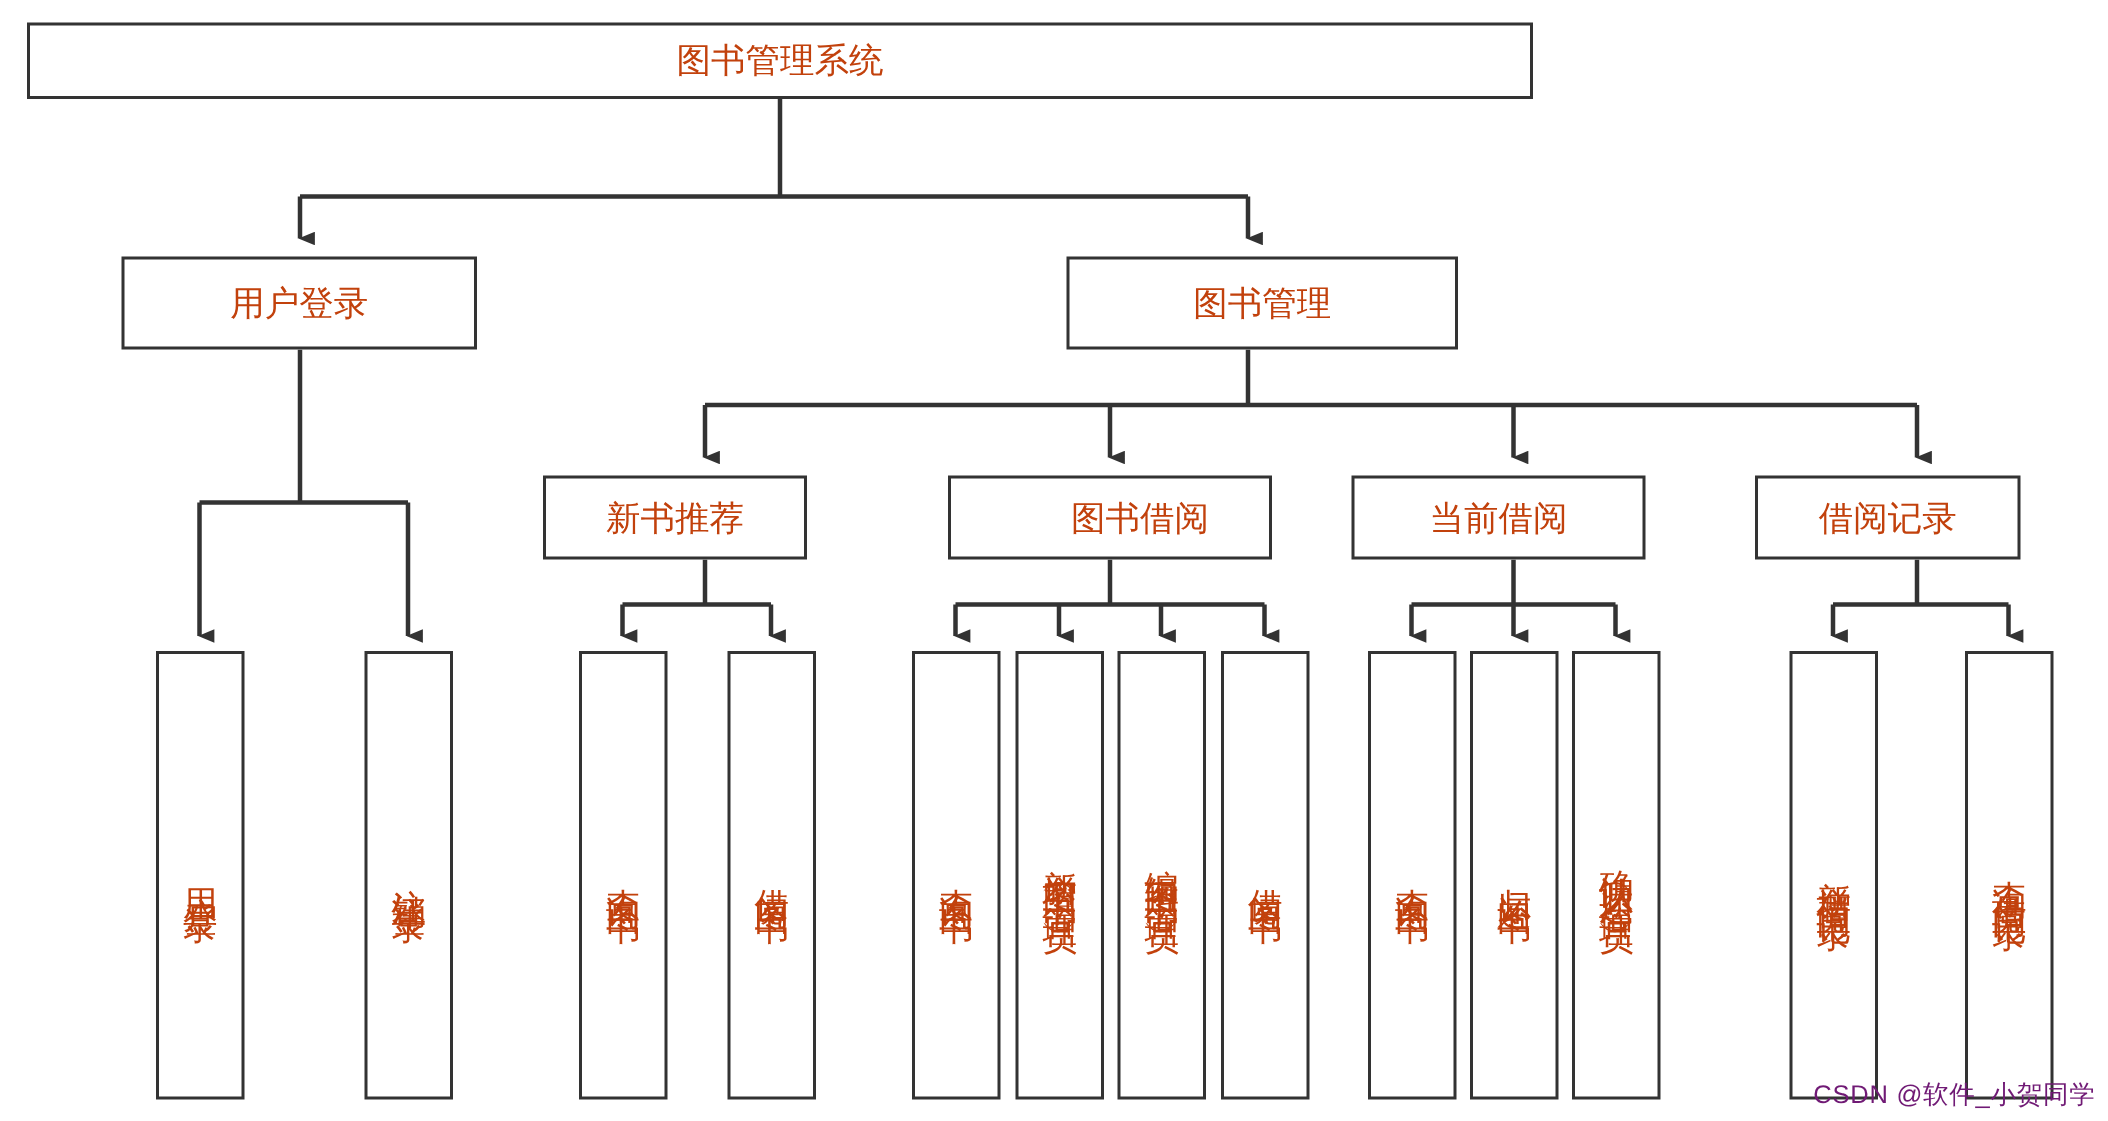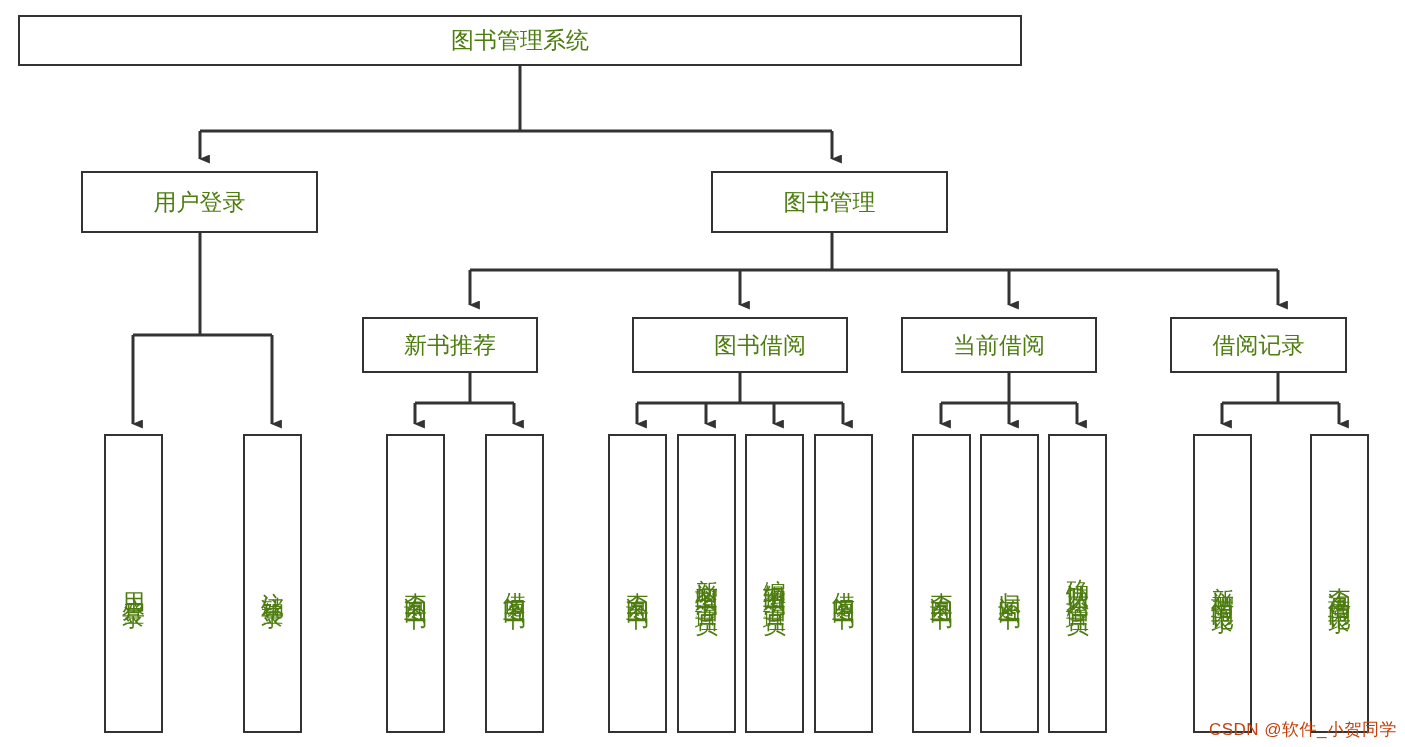--- a/index.html
+++ b/index.html
@@ -27,21 +27,21 @@
   .node {
     position: absolute;
     box-sizing: border-box;
     background: #ffffff;
     border: 2px solid #333333;
     display: flex;
     align-items: center;
     justify-content: center;
   }
   .node .node-label {
-    color: #4d7c0f;
+    color: #c2410c;
     line-height: 1.15;
     white-space: nowrap;
     text-align: center;
   }
   .node.horizontal .node-label {
     font-size: 23px;
   }
   .node.root .node-label {
     font-size: 23px;
   }
@@ -55,21 +55,21 @@
     font-size: 23px;
     letter-spacing: 5px;
     line-height: 1;
     white-space: nowrap;
   }
   #watermark {
     position: absolute;
     right: 8px;
     bottom: 6px;
     font-size: 17px;
-    color: #c2410c;
+    color: #701a75;
     letter-spacing: 0.5px;
     white-space: nowrap;
     pointer-events: none;
   }
 </style>
 </head>
 <body>
 
 <div id="canvas">
 
@@ -123,21 +123,21 @@
     </g>
   </svg>
 
   <div class="node root" style="left:18px; top:15px; width:1004px; height:51px;">
     <span class="node-label">图书管理系统</span>
   </div>
 
   <div class="node horizontal" style="left:81px; top:171px; width:237px; height:62px;">
     <span class="node-label">用户登录</span>
   </div>
-  <div class="node horizontal" style="left:711px; top:171px; width:237px; height:62px;">
+  <div class="node horizontal" style="left:711px; top:171px; width:261px; height:62px;">
     <span class="node-label">图书管理</span>
   </div>
 
   <div class="node horizontal" style="left:362px; top:317px; width:176px; height:56px;">
     <span class="node-label">新书推荐</span>
   </div>
   <div class="node horizontal" style="left:632px; top:317px; width:216px; height:56px;padding-left:40px;">
     <span class="node-label">图书借阅</span>
   </div>
   <div class="node horizontal" style="left:901px; top:317px; width:196px; height:56px;">

